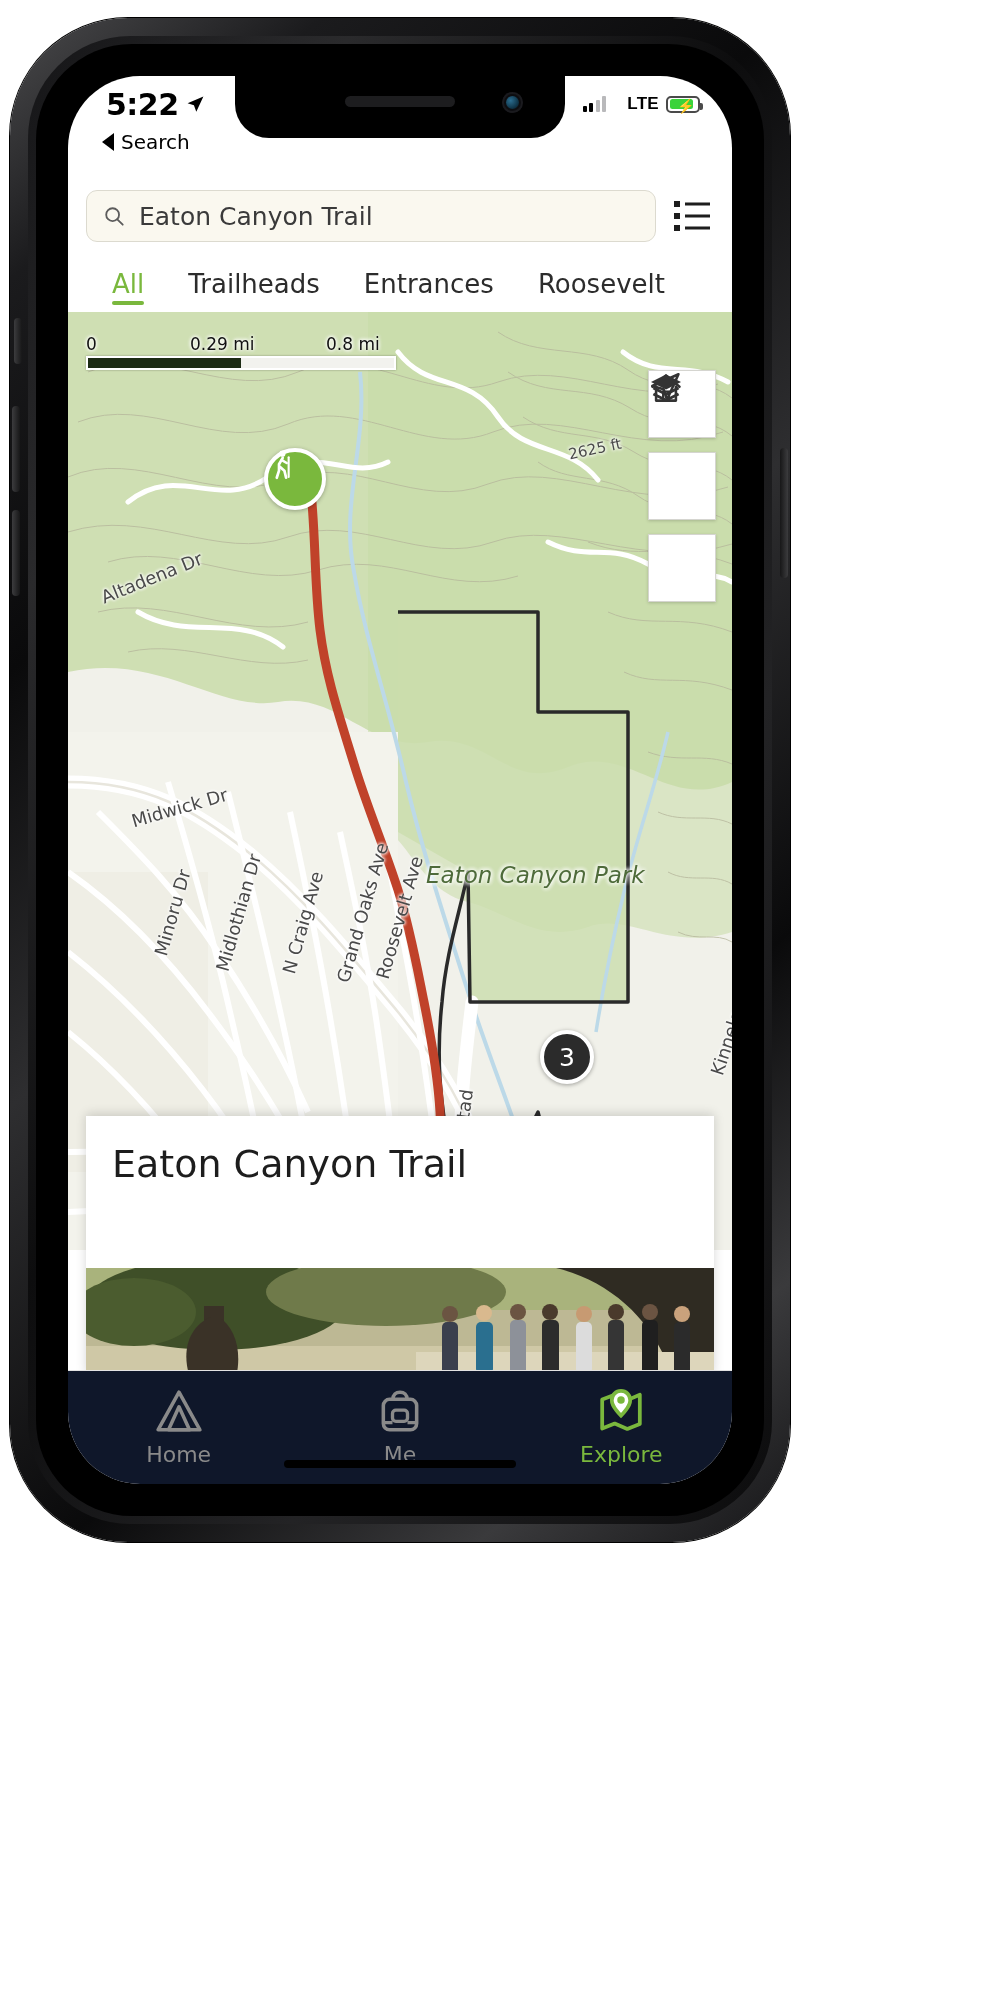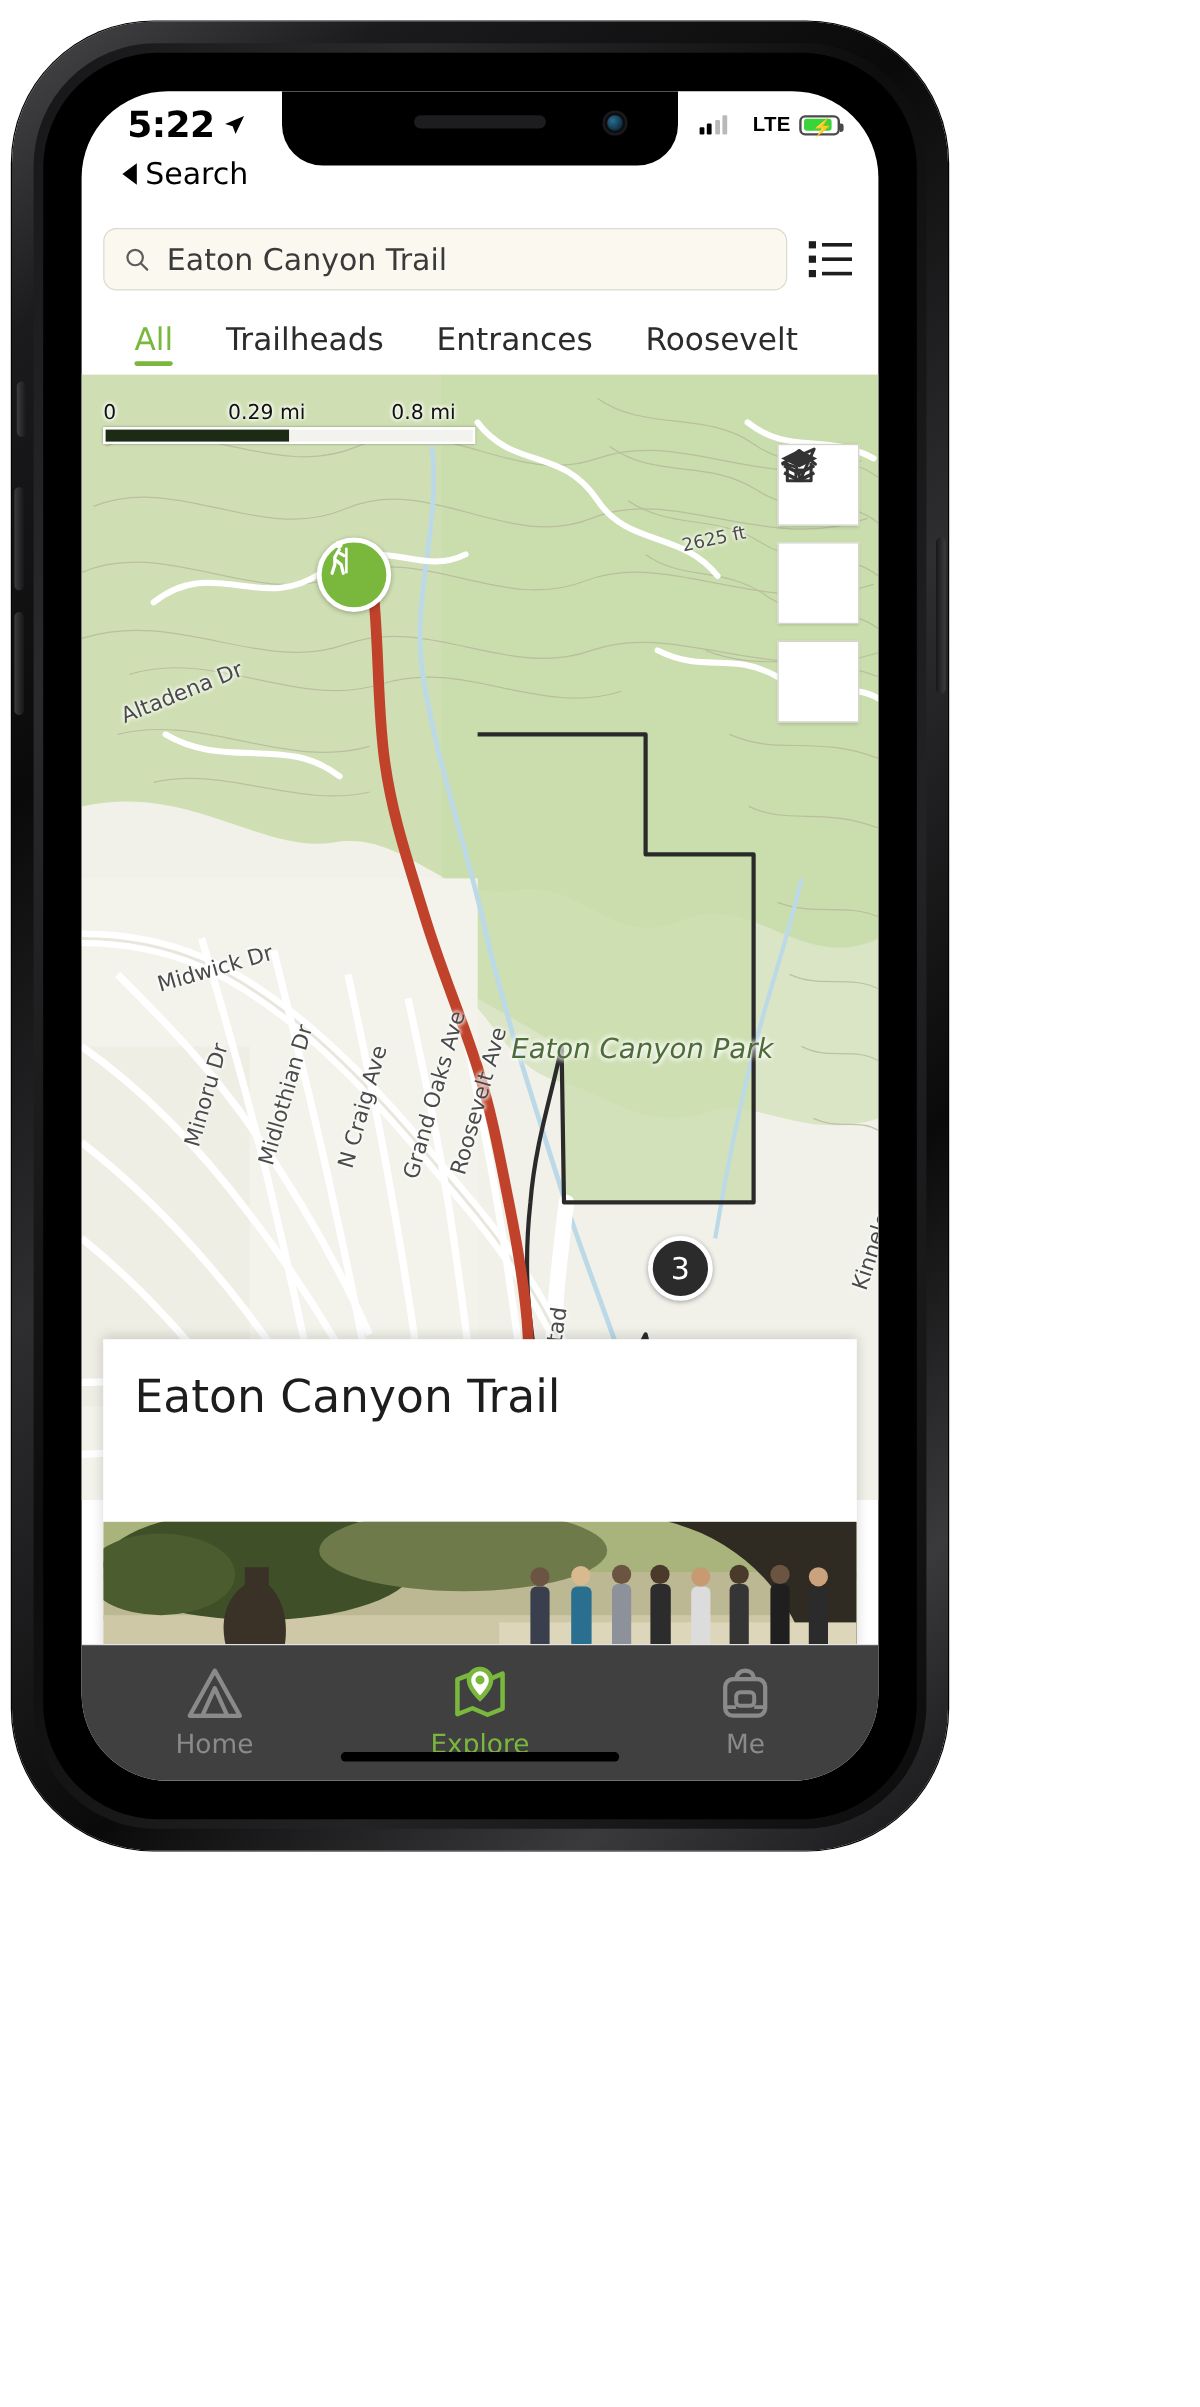--- a/index.html
+++ b/index.html
@@ -67,21 +67,21 @@
   .batt::after { content:""; position:absolute; right:-5px; top:5px; width:3px; height:7px;
      background:#4a4a4a; border-radius:0 2px 2px 0; }
   .batt-fill { position:absolute; left:1.5px; top:1.5px; bottom:1.5px; width:78%;
      background:#3ad33a; border-radius:2.5px; }
   .bolt { position:absolute; left:9px; top:0px; font-size:14px; color:#0c3f0c; line-height:17px; }
 
   
   .backrow { position:absolute; left:34px; top:54px; display:flex; align-items:center; gap:7px; z-index:45; }
   .back-tri { width:0;height:0; border-top:9px solid transparent; border-bottom:9px solid transparent;
      border-right:12px solid #000; }
-  .back-label { font-size:25px; color:#000; font-family:"DejaVu Sans", sans-serif; }
+  .back-label { font-size:20px; color:#000; font-family:"DejaVu Sans", sans-serif; }
 
   
   .searchrow { position:absolute; left:0; top:100px; width:664px; height:80px;
      display:flex; align-items:center; padding:0 18px; gap:14px; z-index:30; }
   .searchbar { flex:1; height:52px; background:#faf8ef; border:1px solid #dcdacf;
      border-radius:11px; display:flex; align-items:center; padding:0 16px; gap:14px; }
   .s-icon { width:22px; height:22px; flex:none; }
   .s-text { font-size:25px; color:#3a3a3a; font-family:"DejaVu Sans", sans-serif; }
   .listbtn { width:44px; height:42px; flex:none; display:flex; align-items:center; justify-content:center; }
 
@@ -137,21 +137,21 @@
   
   .card { position:absolute; left:18px; top:1040px; width:628px; height:260px;
      background:#fff; box-shadow:0 -2px 10px rgba(0,0,0,.16); z-index:25; overflow:hidden; }
   .card-title { padding:26px 26px 0 26px; font-size:38px; color:#1d1d1d;
      font-family:"DejaVu Sans", sans-serif; }
   .card-sub { padding:14px 26px 0 26px; font-size:24px; color:#5d5d5d;
      white-space:nowrap; overflow:hidden; font-family:"DejaVu Sans", sans-serif; }
   .card-photo { position:absolute; left:0; top:152px; width:628px; height:130px; overflow:hidden; }
 
   
-  .tabbar { position:absolute; left:0; bottom:0; width:664px; height:114px; background:#404040;
+  .tabbar { position:absolute; left:0; bottom:0; width:664px; height:114px; background:#0f172a;
      border-top:1px solid #e3e3e3; display:flex; z-index:35;margin-top:23px; }
   .tabitem { flex:1; display:flex; flex-direction:column; align-items:center; justify-content:center; gap:8px; }
   .tabitem span { font-size:22px; color:#8a8a8a; font-family:"DejaVu Sans", sans-serif; }
   .tabitem.active span { color:#7ab83d; }
   .homebar { position:absolute; left:50%; transform:translateX(-50%); bottom:16px;
      width:232px; height:8px; border-radius:4px; background:#000; z-index:60; }
 </style>
 </head>
 <body>
 
@@ -430,36 +430,36 @@
       </div>
 
       <div class="tabbar">
         <div class="tabitem">
           <svg width="52" height="46" viewBox="0 0 24 22">
             <path d="M12 2 L22 20 H2 Z" fill="none" stroke="#8a8a8a" stroke-width="1.7" stroke-linejoin="round"></path>
             <path d="M12 9 L17 20 H7 Z" fill="none" stroke="#8a8a8a" stroke-width="1.7" stroke-linejoin="round"></path>
           </svg>
           <span>Home</span>
         </div>
+        <div class="tabitem">
+          <svg width="50" height="46" viewBox="0 0 24 22">
+            <path d="M8.6 5.4 C8.6 3.2 10 2 12 2 C14 2 15.4 3.2 15.4 5.4" fill="none" stroke="#8a8a8a" stroke-width="1.7"></path>
+            <rect x="4" y="5.4" width="16" height="14.6" rx="3" fill="none" stroke="#8a8a8a" stroke-width="1.7"></rect>
+            <rect x="8.4" y="10.6" width="7.2" height="5.4" rx="1.6" fill="none" stroke="#8a8a8a" stroke-width="1.6"></rect>
+            <path d="M4.4 16.6 H8.4 M15.6 16.6 H19.6" stroke="#8a8a8a" stroke-width="1.5"></path>
+          </svg>
+          <span>Me</span>
+        </div>
         <div class="tabitem active">
           <svg width="52" height="46" viewBox="0 0 24 22">
             <path d="M3 5.5 L9 3.2 L15 5.8 L21 3.2 V17.2 L15 19.6 L9 17 L3 19.4 Z" fill="none" stroke="#7ab83d" stroke-width="1.8" stroke-linejoin="round"></path>
             <path d="M12 1.4 C14.5 1.4 16.4 3.3 16.4 5.8 C16.4 9 12 13.2 12 13.2
                      C12 13.2 7.6 9 7.6 5.8 C7.6 3.3 9.5 1.4 12 1.4 Z" fill="#fff" stroke="#7ab83d" stroke-width="1.8"></path>
             <circle cx="12" cy="5.7" r="1.8" fill="#7ab83d"></circle>
           </svg>
           <span>Explore</span>
         </div>
-        <div class="tabitem">
-          <svg width="50" height="46" viewBox="0 0 24 22">
-            <path d="M8.6 5.4 C8.6 3.2 10 2 12 2 C14 2 15.4 3.2 15.4 5.4" fill="none" stroke="#8a8a8a" stroke-width="1.7"></path>
-            <rect x="4" y="5.4" width="16" height="14.6" rx="3" fill="none" stroke="#8a8a8a" stroke-width="1.7"></rect>
-            <rect x="8.4" y="10.6" width="7.2" height="5.4" rx="1.6" fill="none" stroke="#8a8a8a" stroke-width="1.6"></rect>
-            <path d="M4.4 16.6 H8.4 M15.6 16.6 H19.6" stroke="#8a8a8a" stroke-width="1.5"></path>
-          </svg>
-          <span>Me</span>
-        </div>
       </div>
 
       <div class="homebar"></div>
     </div>
   </div>
 </div>
 
 </body></html>

